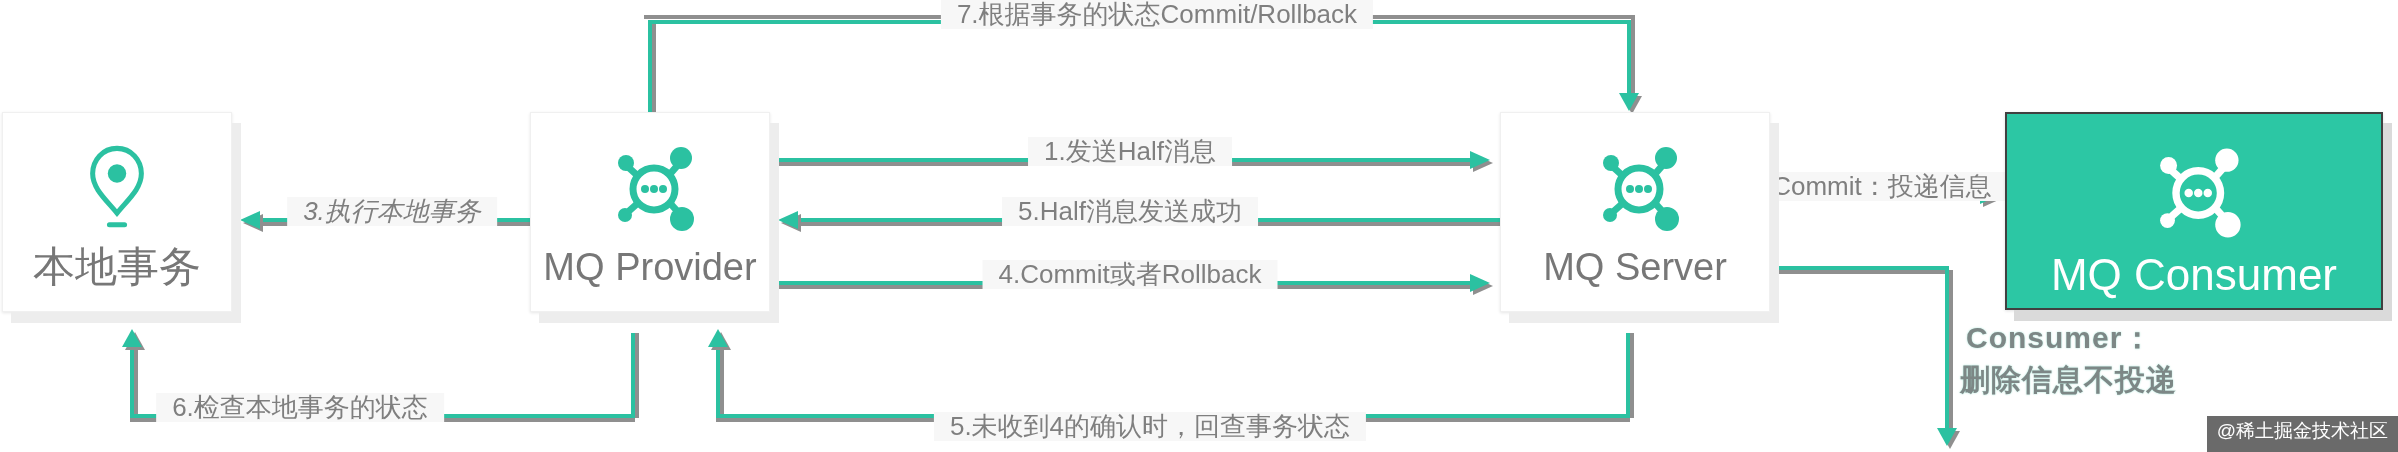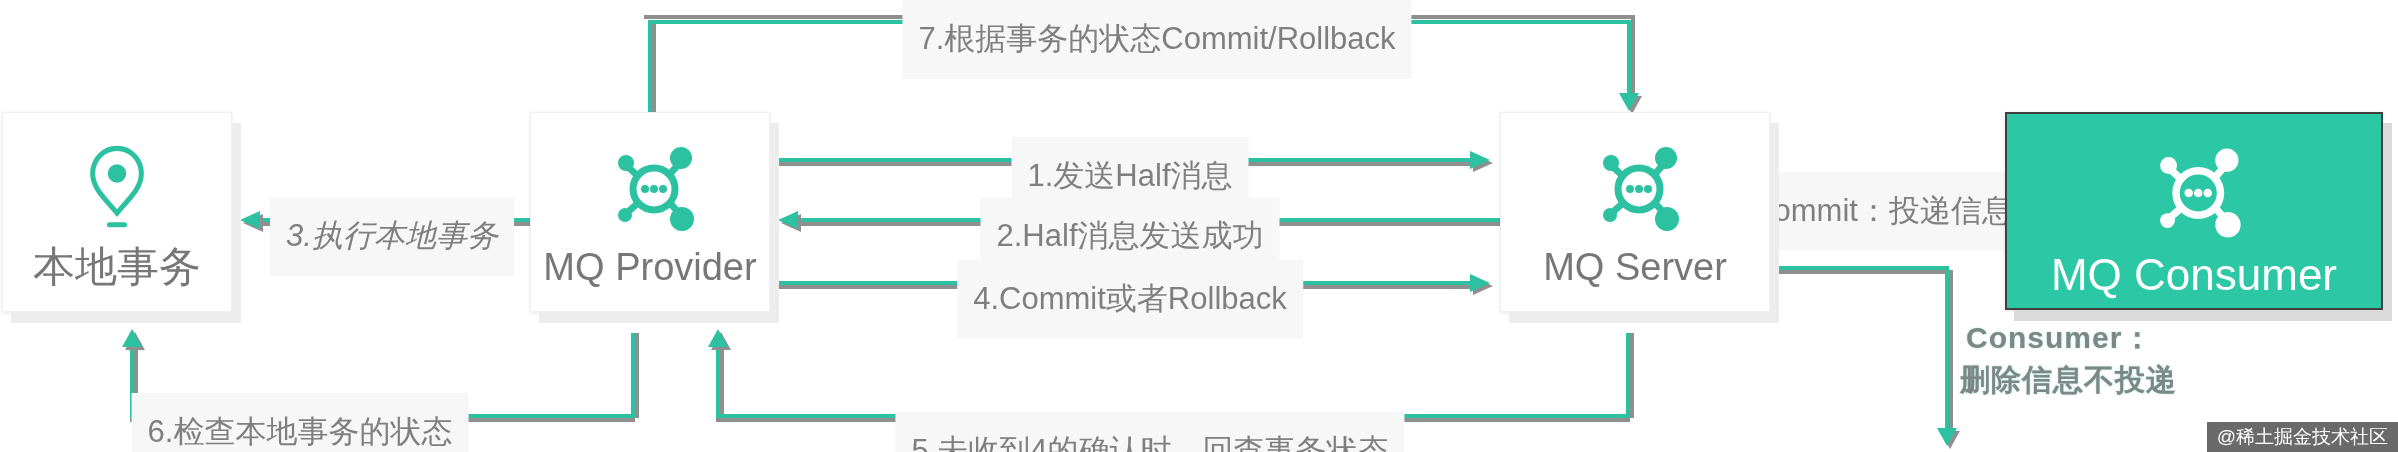--- a/index.html
+++ b/index.html
@@ -20,42 +20,42 @@
 
   
   .arr{position:absolute;width:0;height:0;z-index:3;filter:drop-shadow(3px 3px 0 var(--line-gray));}
   .arr-right{border-top:9px solid transparent;border-bottom:9px solid transparent;border-left:20px solid var(--teal);}
   .arr-left {border-top:9px solid transparent;border-bottom:9px solid transparent;border-right:20px solid var(--teal);}
   .arr-down {border-left:10px solid transparent;border-right:10px solid transparent;border-top:18px solid var(--teal);}
   .arr-up   {border-left:10px solid transparent;border-right:10px solid transparent;border-bottom:18px solid var(--teal);}
 
   
   .lbl{position:absolute;transform:translateX(-50%);background:var(--label-bg);
-       color:var(--label-text);font-size:31px;line-height:1.05;padding:23px 16px;
+       color:var(--label-text);font-size:26px;line-height:1.05;padding:1px 16px;
        white-space:nowrap;z-index:4;}
 
   .faded{position:absolute;color:var(--faded-text);font-size:30px;font-weight:700;
          opacity:.8;letter-spacing:1px;white-space:nowrap;z-index:4;
          filter:blur(.4px);text-shadow:0 0 2px rgba(43,193,161,.55);}
 
   
   .node{position:absolute;box-sizing:border-box;display:flex;flex-direction:column;
         align-items:center;justify-content:space-between;padding:26px 8px 22px;
         background:#fff;border:1px solid #f0f0f0;
         box-shadow:9px 11px 0 #EDEDED,0 1px 3px rgba(0,0,0,.10);z-index:5;}
   .node-label{font-size:38px;color:var(--node-text);white-space:nowrap;}
   .node .icon{color:var(--teal);}
   .node.consumer{background:var(--consumer-bg);border:2px solid #404040;
                  box-shadow:9px 11px 0 #DADADA,0 1px 3px rgba(0,0,0,.12);}
   .node.consumer .icon{color:var(--consumer-text);}
   .node.consumer .node-label{color:var(--consumer-text);font-size:44px;}
   .node.local .node-label{font-size:42px;}
 
   .watermark{position:absolute;right:0;bottom:0;background:var(--watermark-bg);opacity:.82;
-             color:var(--watermark-text);font-size:19px;line-height:1;padding:5px 10px 6px;z-index:6;}
+             color:var(--watermark-text);font-size:19px;line-height:1;padding:5px 10px 12px;z-index:6;}
 </style>
 </head>
 <body>
 
 <div class="canvas">
 
   <div class="vl teal" style="left:648px;top:24px;height:90px;"></div>
   <div class="vl gray" style="left:652px;top:24px;height:90px;"></div>
   <div class="hl gray" style="left:644px;top:15px;width:989px;"></div>
   <div class="hl teal" style="left:648px;top:20px;width:983px;"></div>
@@ -65,21 +65,21 @@
   <div class="lbl" style="left:1157px;top:0px;">7.根据事务的状态Commit/Rollback</div>
 
   <div class="hl teal" style="left:772px;top:158px;width:700px;"></div>
   <div class="hl gray" style="left:772px;top:162px;width:700px;"></div>
   <div class="arr arr-right" style="left:1470px;top:151px;"></div>
   <div class="lbl" style="left:1130px;top:137px;">1.发送Half消息</div>
 
   <div class="hl teal" style="left:798px;top:218px;width:702px;"></div>
   <div class="hl gray" style="left:798px;top:222px;width:702px;"></div>
   <div class="arr arr-left" style="left:778px;top:211px;"></div>
-  <div class="lbl" style="left:1130px;top:197px;">2.Half消息发送成功</div>
+  <div class="lbl" style="left:1130px;top:197px;">5.Half消息发送成功</div>
 
   <div class="hl teal" style="left:772px;top:281px;width:700px;"></div>
   <div class="hl gray" style="left:772px;top:285px;width:700px;"></div>
   <div class="arr arr-right" style="left:1470px;top:274px;"></div>
   <div class="lbl" style="left:1130px;top:260px;">4.Commit或者Rollback</div>
 
   <div class="hl teal" style="left:260px;top:218px;width:272px;"></div>
   <div class="hl gray" style="left:260px;top:222px;width:272px;"></div>
   <div class="arr arr-left" style="left:240px;top:211px;"></div>
   <div class="lbl" style="left:392px;top:197px;font-style:italic;">3.执行本地事务</div>

